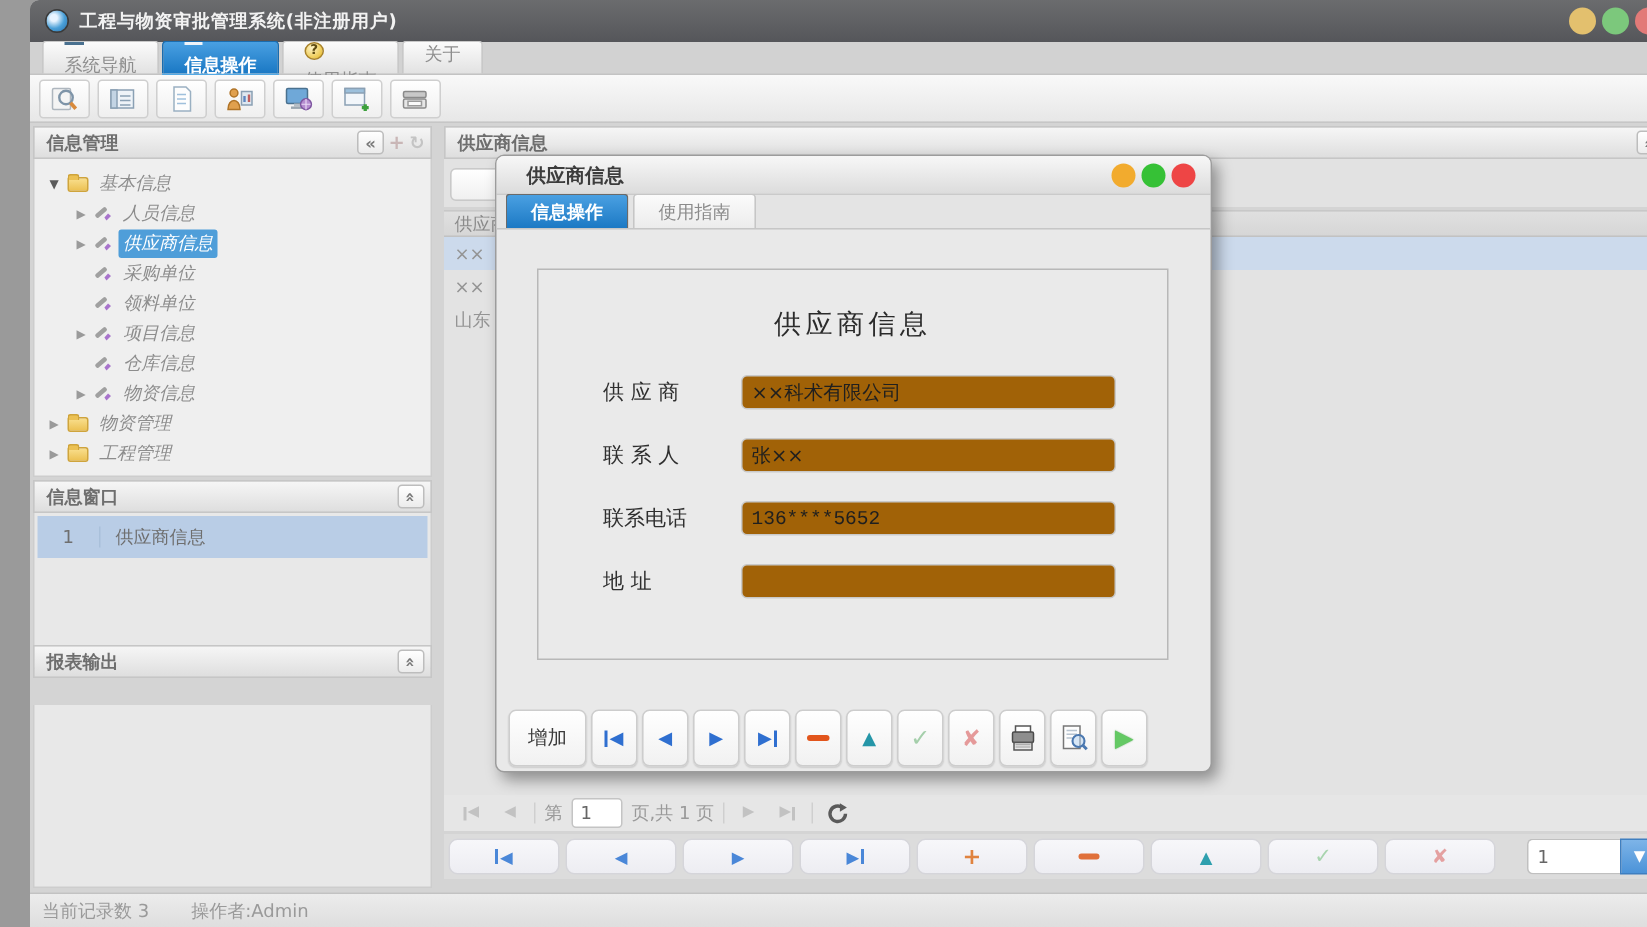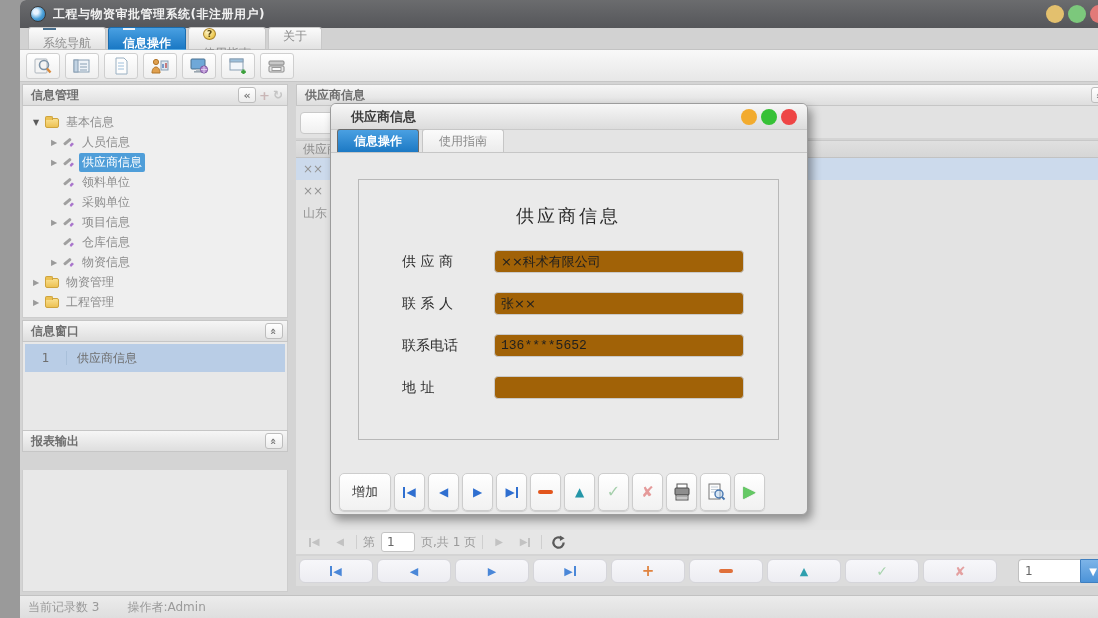--- a/index.html
+++ b/index.html
@@ -61,21 +61,21 @@
   .ti { height:20px; display:flex; align-items:center; gap:4px; padding-left:8px; }
   .ti.d1 { padding-left:26px; }
   .arr { width:10px; text-align:center; font-size:8px; color:#9a9a9a; flex:0 0 auto; }
   .arr.open { color:#5a5a5a; }
   .arr.none { visibility:hidden; }
   .folder { width:14px; height:10px; background:linear-gradient(#f9df8e,#ecc153); border:1px solid #cfa43c;
     border-radius:1px 2px 2px 2px; position:relative; flex:0 0 auto; margin-top:2px; }
   .folder::before { content:""; position:absolute; left:-1px; top:-3px; width:6px; height:3px;
     background:#ecc153; border:1px solid #cfa43c; border-bottom:none; border-radius:2px 2px 0 0; }
   .toolic { flex:0 0 auto; }
-  .ti .lbl { padding:1px 3px; border-radius:2px; }
+  .ti .lbl { padding:1px 3px; border-radius:2px;font-style:italic; }
   .ti.sel .lbl { background:#4f9ed9; color:#fff; }
 
   .iw-list { position:absolute; left:2px; top:260px; width:266px; height:104px; background:#e8e8e8;
     border:1px solid #cdcdcd; border-top:none; padding-top:2px; }
   .iw-row { margin:0 2px; height:28px; background:#b9cde6; display:flex; align-items:center; font-size:12px; color:#6f6f6f; }
   .iw-row .idx { width:42px; text-align:center; border-right:1px solid #a9c0da; }
   .iw-row .val { padding-left:10px; }
 
   .rp-body { position:absolute; left:2px; top:388px; width:266px; height:122px; background:#e8e8e8;
     border:1px solid #cdcdcd; border-top:none; }
@@ -283,29 +283,29 @@
               <path d="M8 11L11 8l-2-1.6L6.6 9z" fill="#a874cc"></path>
             </svg>
           <span class="lbl">供应商信息</span>
         </div>
         <div class="ti d1">
           <span class="arr none">▶</span>
           <svg class="toolic" width="12" height="12" viewBox="0 0 12 12">
               <rect x="0" y="4.5" width="9" height="3" rx="1.2" transform="rotate(-40 4 6)" fill="#a0a0a0"></rect>
               <path d="M8 11L11 8l-2-1.6L6.6 9z" fill="#a874cc"></path>
             </svg>
-          <span class="lbl">领料单位</span>
+          <span class="lbl">采购单位</span>
         </div>
         <div class="ti d1">
           <span class="arr none">▶</span>
           <svg class="toolic" width="12" height="12" viewBox="0 0 12 12">
               <rect x="0" y="4.5" width="9" height="3" rx="1.2" transform="rotate(-40 4 6)" fill="#a0a0a0"></rect>
               <path d="M8 11L11 8l-2-1.6L6.6 9z" fill="#a874cc"></path>
             </svg>
-          <span class="lbl">采购单位</span>
+          <span class="lbl">领料单位</span>
         </div>
         <div class="ti d1">
           <span class="arr">▶</span>
           <svg class="toolic" width="12" height="12" viewBox="0 0 12 12">
               <rect x="0" y="4.5" width="9" height="3" rx="1.2" transform="rotate(-40 4 6)" fill="#a0a0a0"></rect>
               <path d="M8 11L11 8l-2-1.6L6.6 9z" fill="#a874cc"></path>
             </svg>
           <span class="lbl">项目信息</span>
         </div>
         <div class="ti d1">

